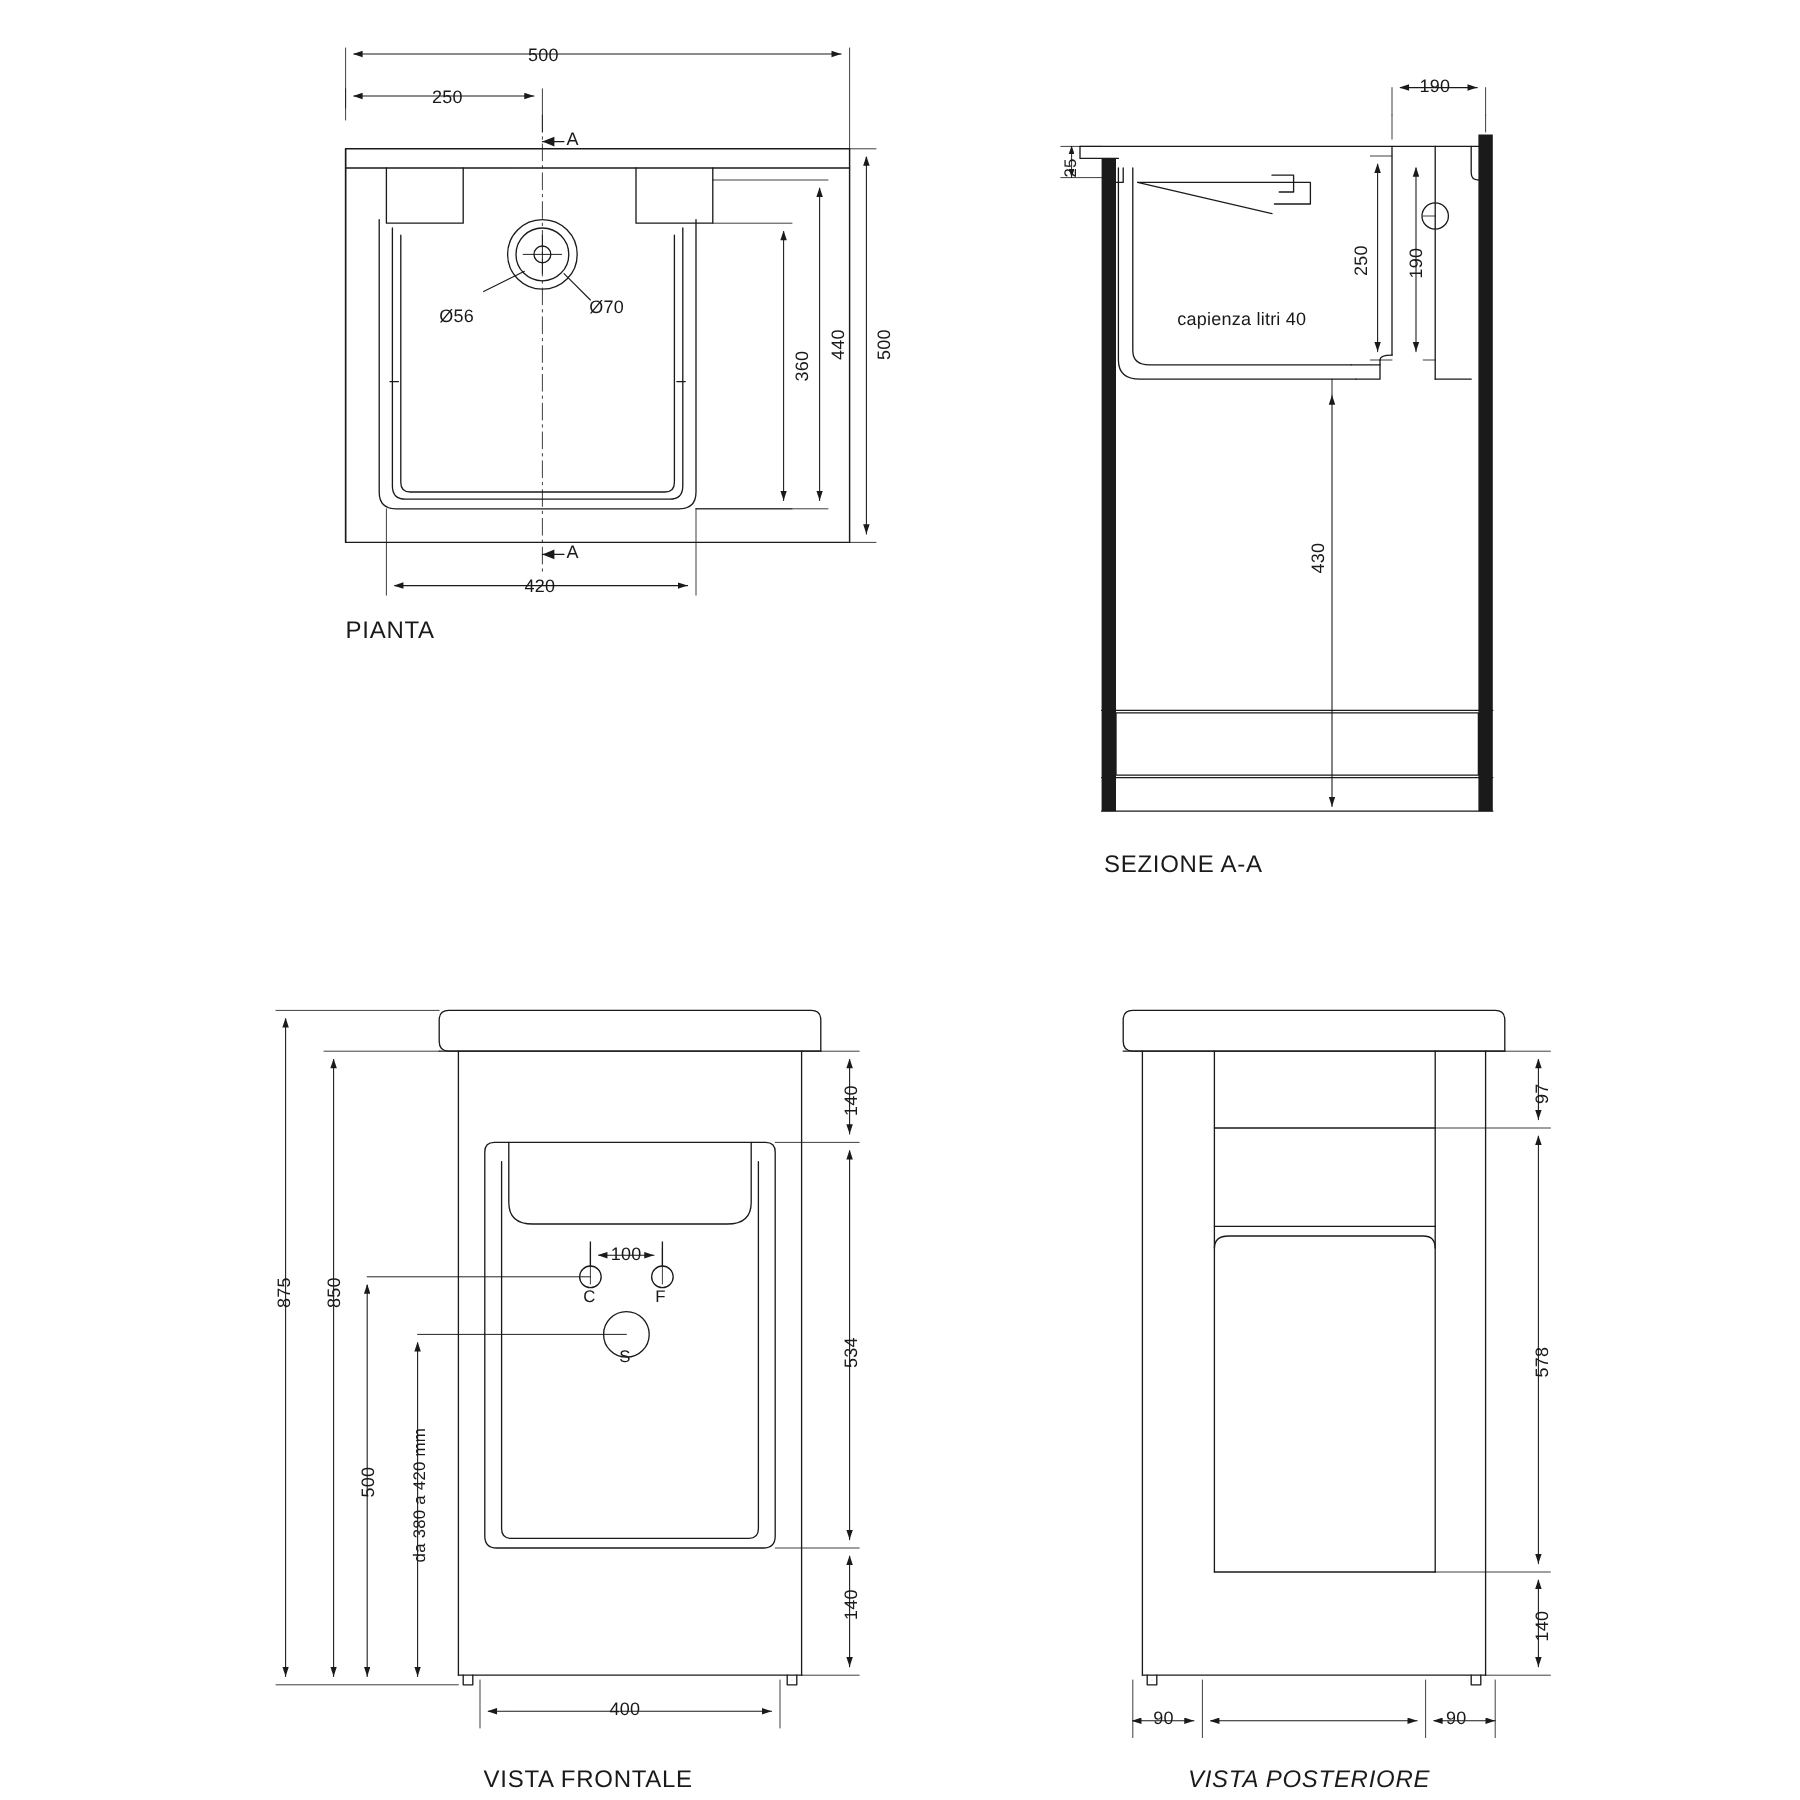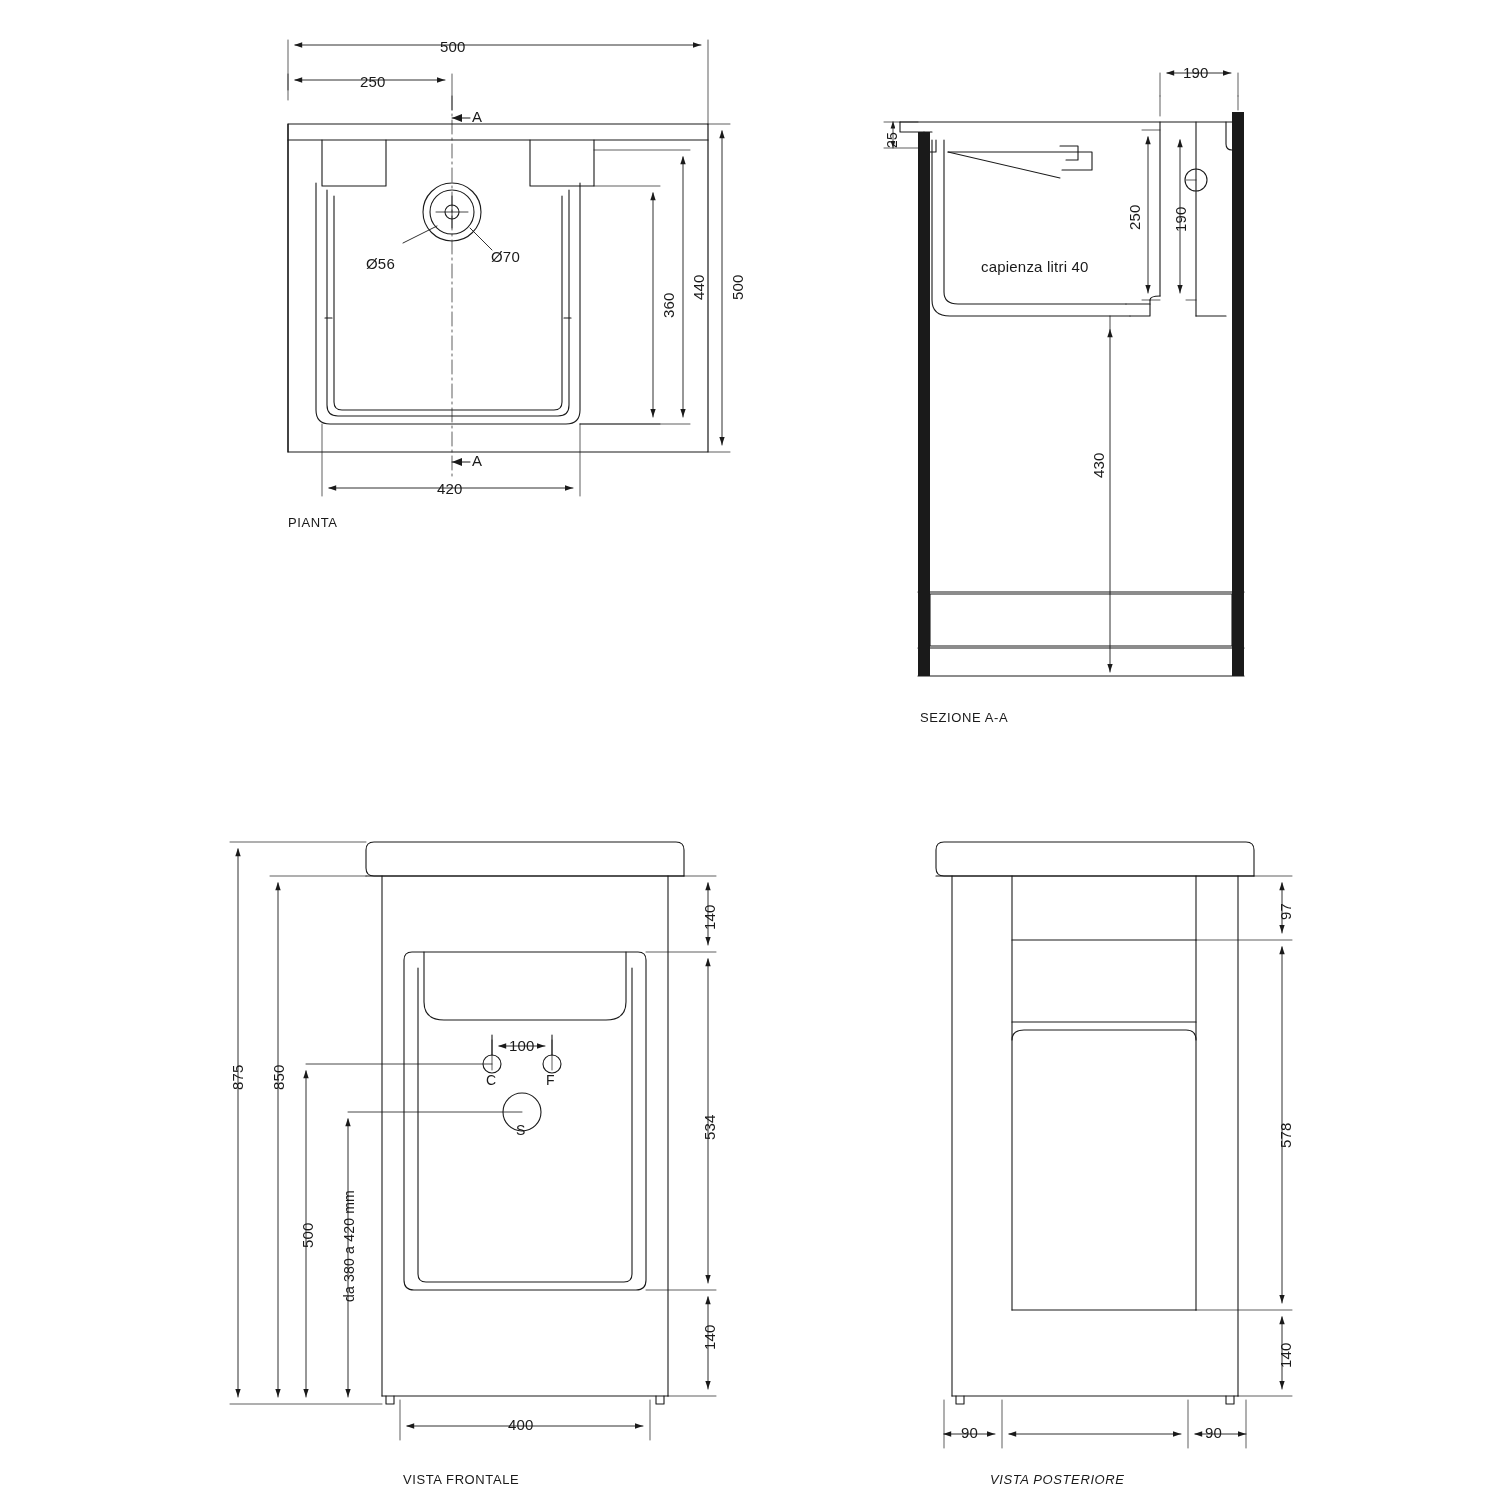--- a/index.html
+++ b/index.html
@@ -28,21 +28,21 @@
     height: 1500px;
   }
   .lbl {
     position: absolute;
     font-size: 15px;
     letter-spacing: 0.2px;
     white-space: nowrap;
     color: #1a1a1a;
   }
   .lbl.small { font-size: 14px; }
-  .lbl.title { font-size: 13px; letter-spacing: 0.6px; }
+  .lbl.title { font-size: 20px; letter-spacing: 0.6px; }
   .vert {
     transform-origin: left top;
     transform: rotate(-90deg);
   }
 </style>
 </head>
 <body>
 
 <div class="stage">
 

